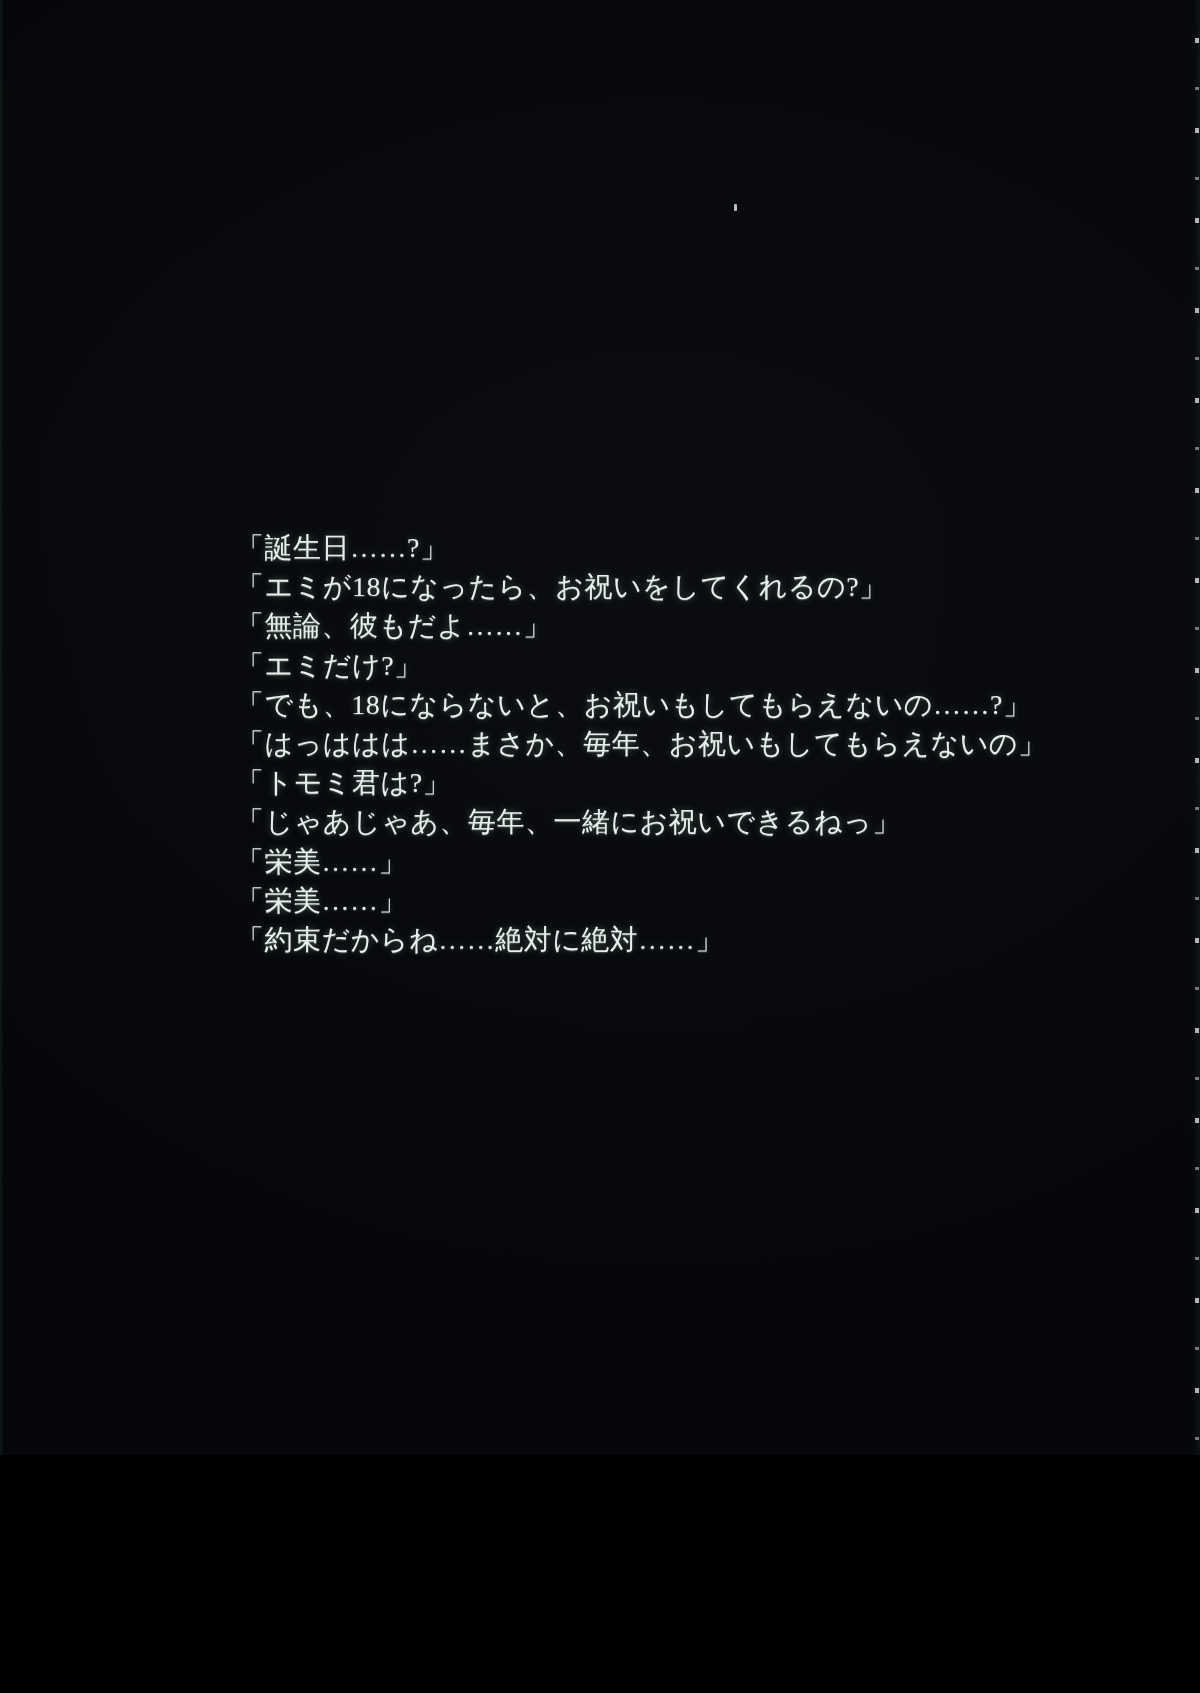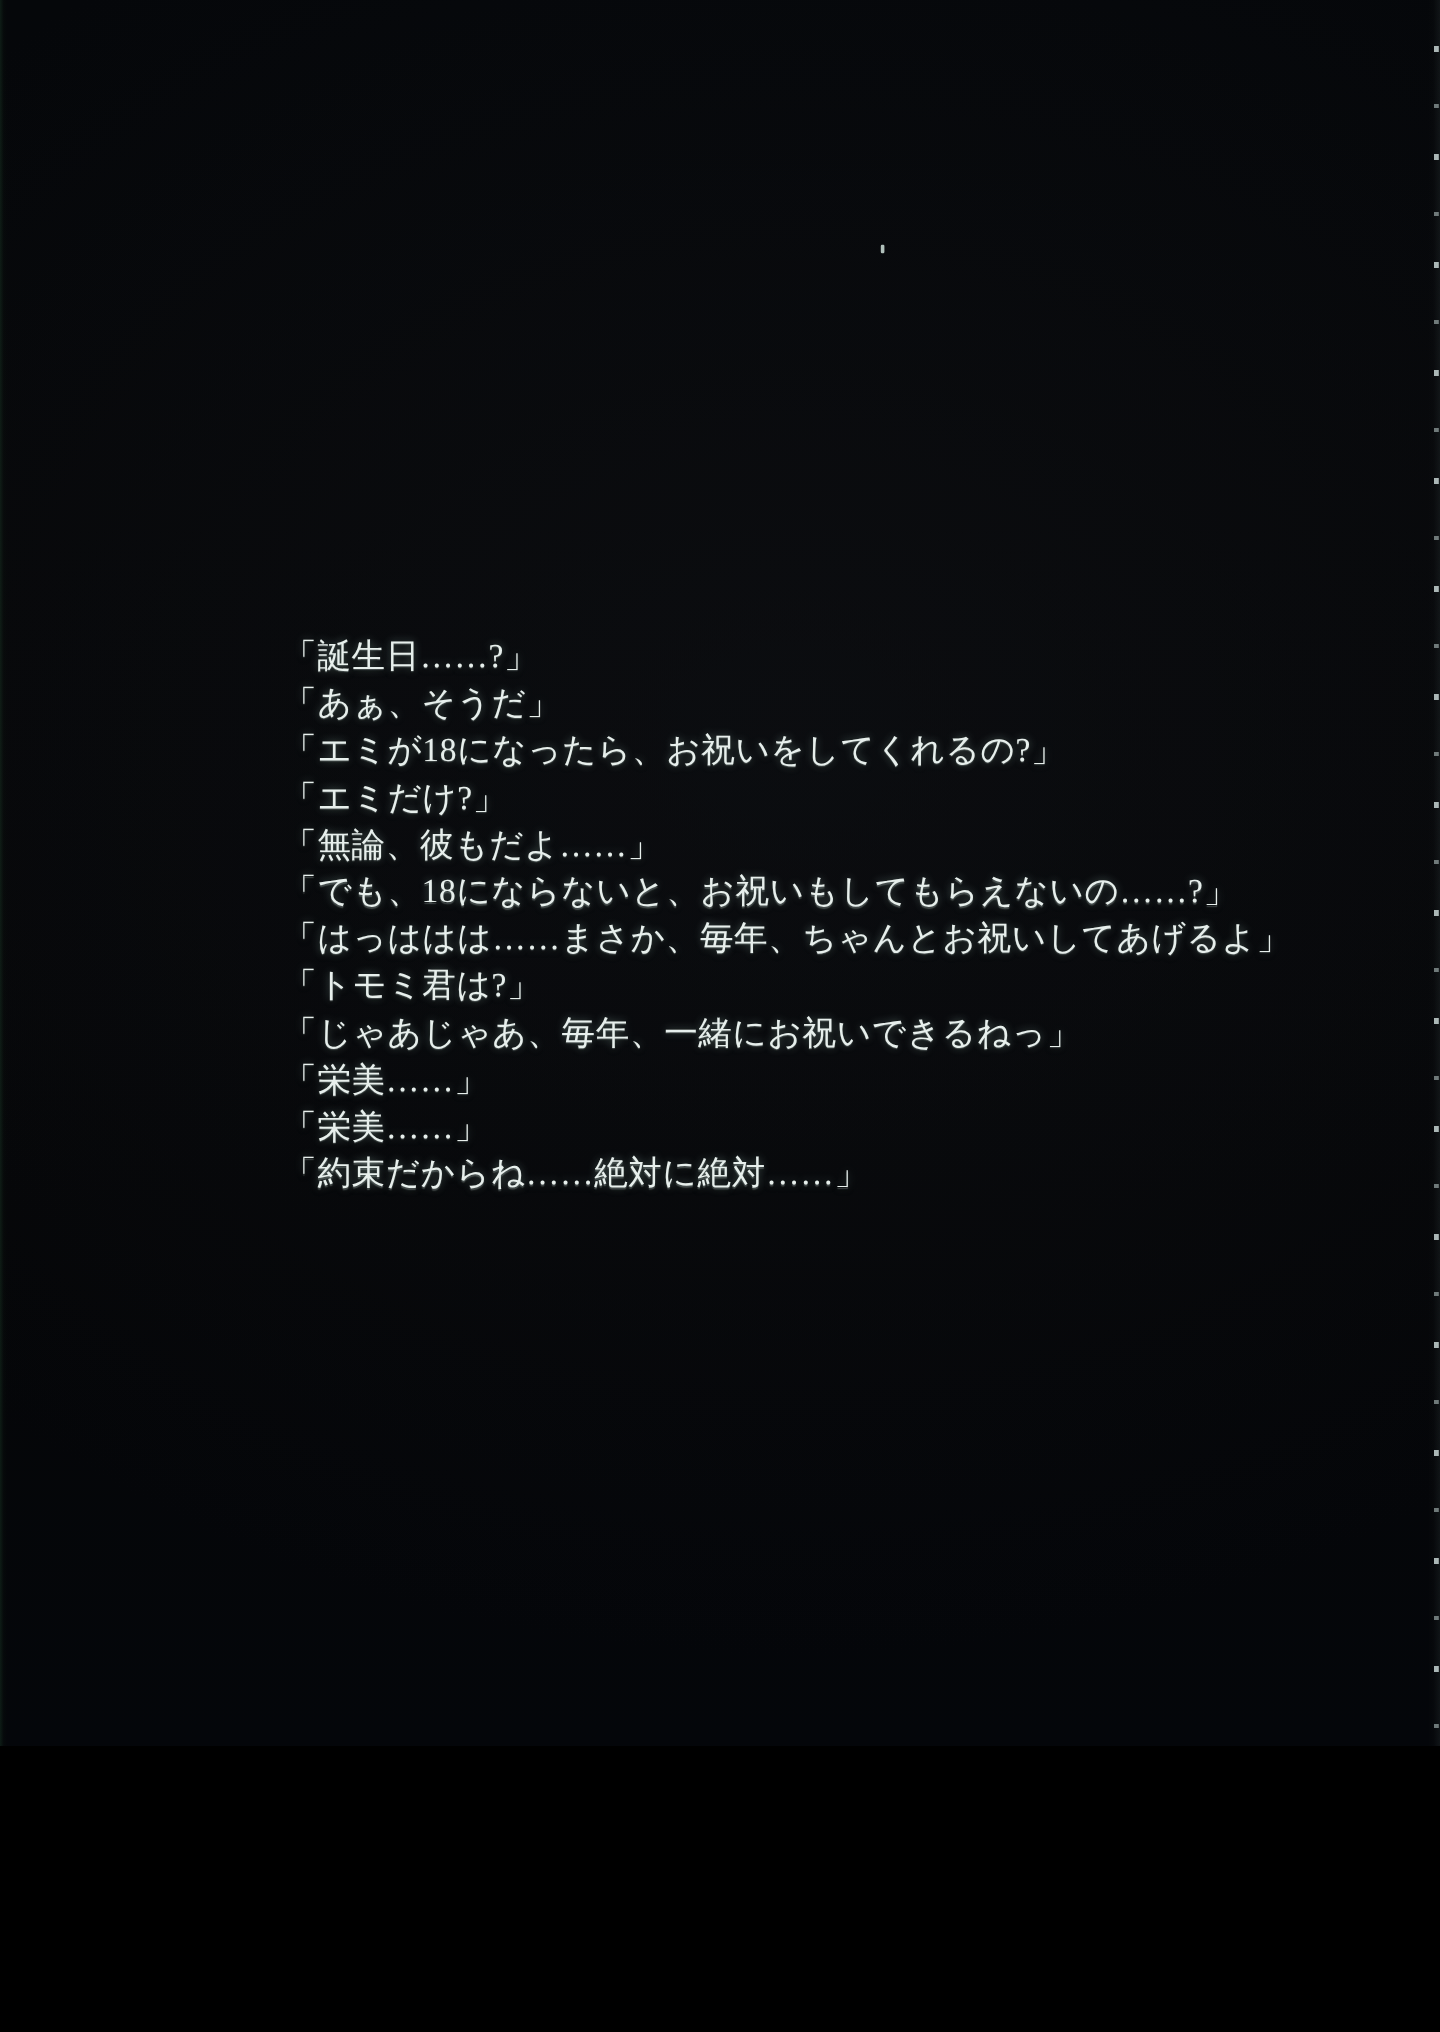--- a/index.html
+++ b/index.html
@@ -86,26 +86,25 @@
 <body>
 
 <div class="page">
   <div class="edge-left"></div>
   <div class="edge-right"></div>
   <div class="edge-right-specks"></div>
   <div class="dust-speck"></div>
 
   <div class="dialogue">
     <div class="line">「誕生日……?」</div>
-    <div class="line">「あぁ、そうだ」</div>
     <div class="line">「エミが18になったら、お祝いをしてくれるの?」</div>
+    <div class="line">「無論、彼もだよ……」</div>
     <div class="line">「エミだけ?」</div>
-    <div class="line">「無論、彼もだよ……」</div>
     <div class="line">「でも、18にならないと、お祝いもしてもらえないの……?」</div>
-    <div class="line">「はっははは……まさか、毎年、ちゃんとお祝いしてあげるよ」</div>
+    <div class="line">「はっははは……まさか、毎年、お祝いもしてもらえないの」</div>
     <div class="line">「トモミ君は?」</div>
     <div class="line">「じゃあじゃあ、毎年、一緒にお祝いできるねっ」</div>
     <div class="line">「栄美……」</div>
     <div class="line">「栄美……」</div>
     <div class="line">「約束だからね……絶対に絶対……」</div>
   </div>
 
   <div class="page-number">30</div>
 </div>
 

